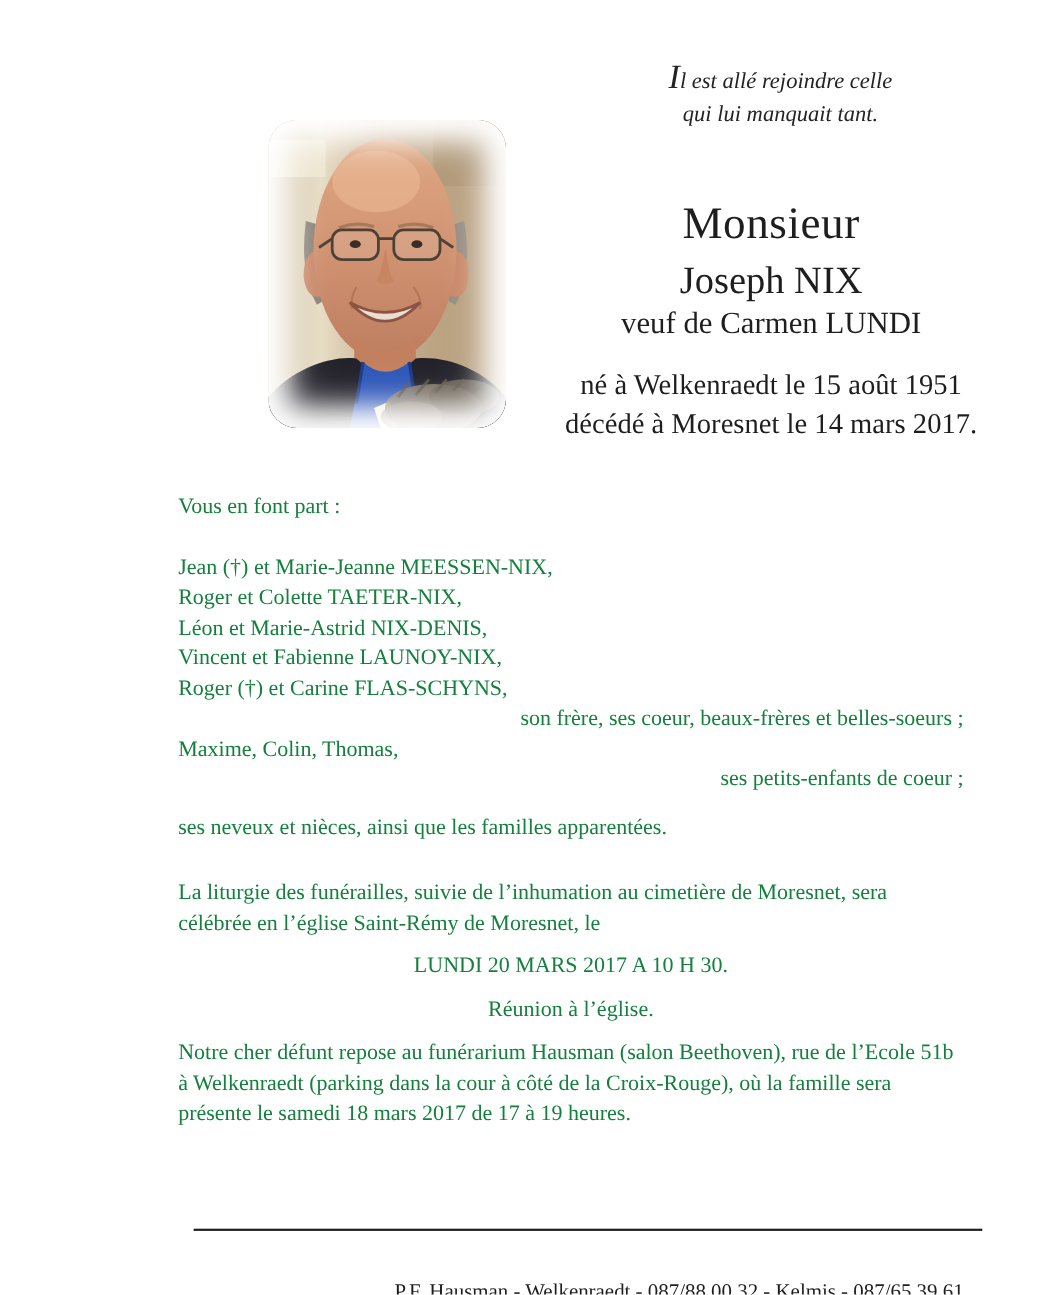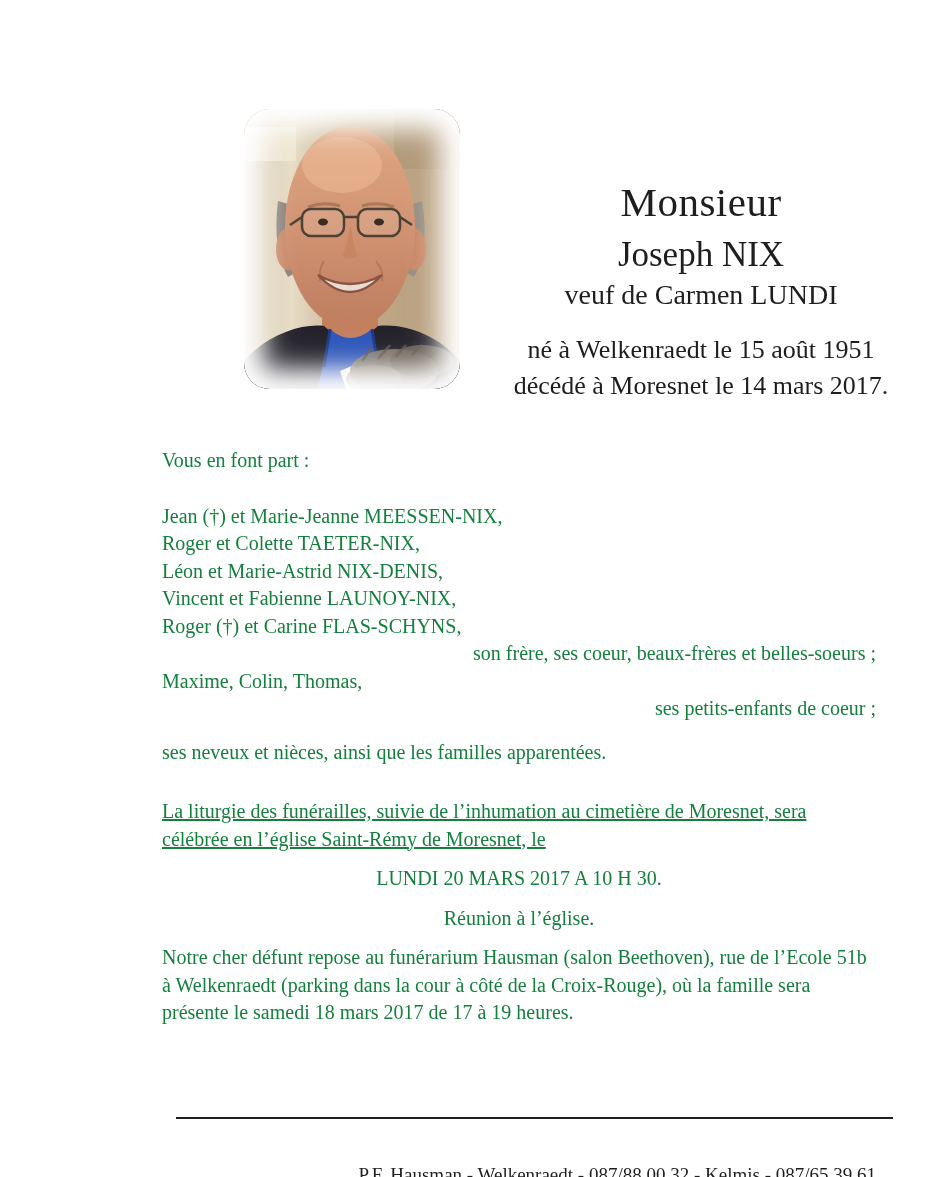--- a/index.html
+++ b/index.html
@@ -60,21 +60,21 @@
     position: absolute;
     top: 447px; left: 162px; width: 714px;
     font-size: 20px;
     line-height: 27.5px;
     color: #15803d;
   }
   .intro { margin-bottom: 28px; }
   .align-right { text-align: right; }
   .gap-after-sm { margin-bottom: 16px; }
   .gap-after-md { margin-bottom: 32px; }
-  .liturgy { margin-bottom: 0; text-decoration: underline; }
+  .liturgy { margin-bottom: 0; }
   .centered-line { text-align: center; margin-top: 12px; margin-bottom: 12px; }
   .repose { margin-top: 12px; }
 
   
   .footer-rule {
     position: absolute;
     top: 1117px; left: 176px; width: 717px;
     border-top: 2px solid #1e1e1e;
   }
   .footer-text {
@@ -83,20 +83,24 @@
     text-align: right;
     font-size: 19px;
     color: #1e1e1e;
   }
 </style>
 </head>
 <body>
 
 <div class="page">
 
+  <div class="epitaph">
+    <p class="epitaph-line1">Il est allé rejoindre celle</p>
+    <p class="epitaph-line2">qui lui manquait tant.</p>
+  </div>
 
   <div class="photo-wrap">
     <svg viewBox="0 0 216 280" xmlns="http://www.w3.org/2000/svg">
       <defs>
         <linearGradient id="bg" x1="0" y1="0" x2="1" y2="0">
           <stop offset="0" stop-color="#cdbb9e"></stop>
           <stop offset="0.22" stop-color="#e7ddc5"></stop>
           <stop offset="0.5" stop-color="#c3ac8c"></stop>
           <stop offset="1" stop-color="#b29977"></stop>
         </linearGradient>

